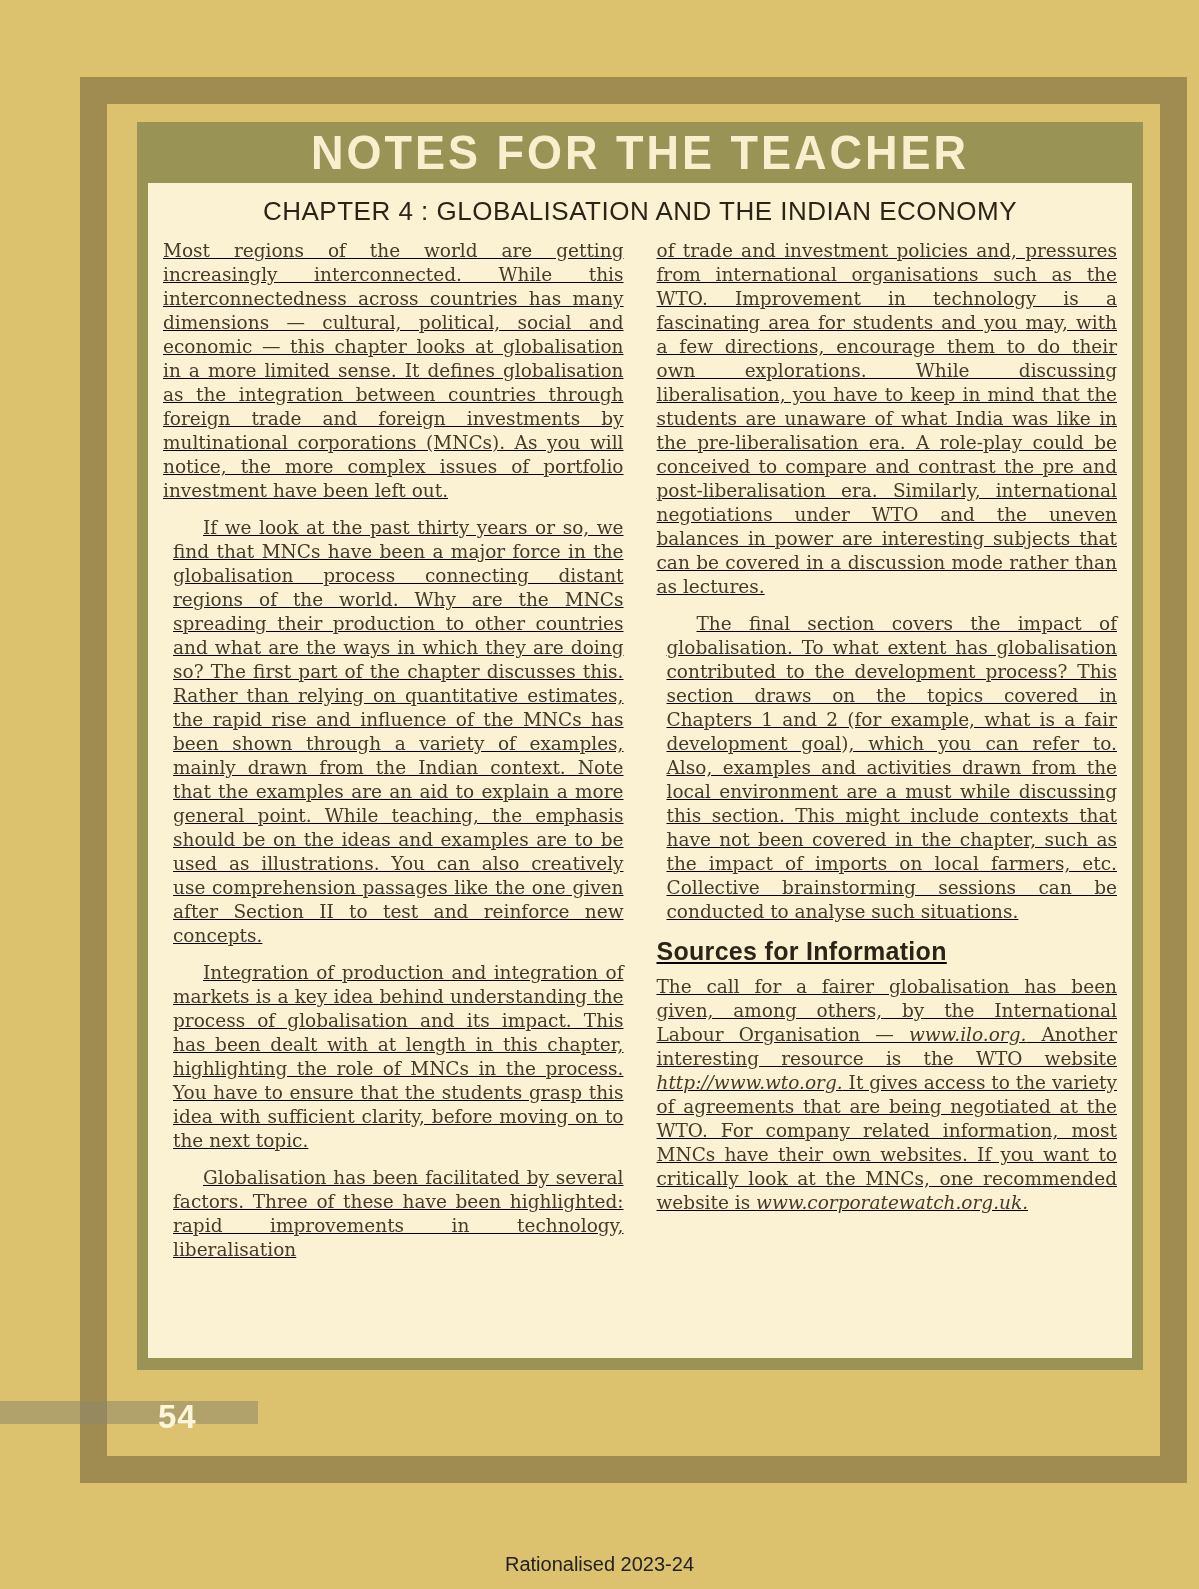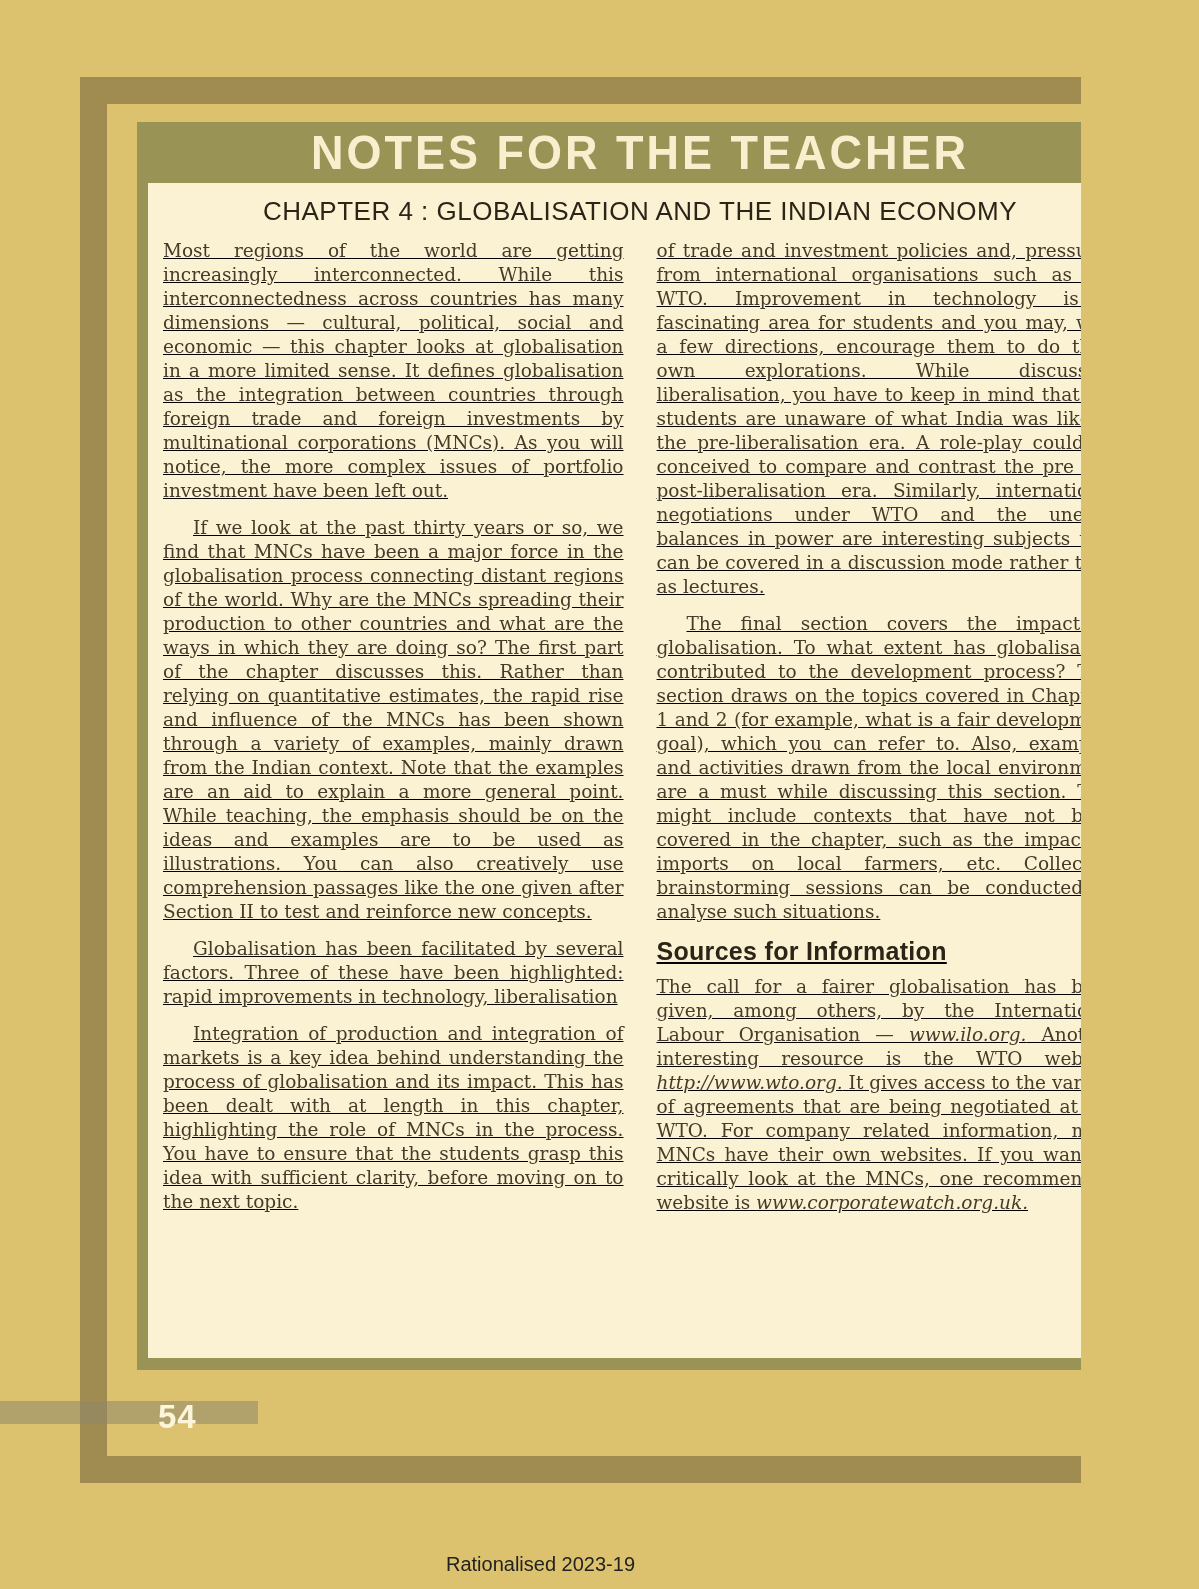--- a/index.html
+++ b/index.html
@@ -1,18 +1,18 @@
 <!DOCTYPE html>
 <html style="--gold: #dcc26e; --frame: #a08b50; --olive: #999456; --cream: #fbf2d4; --body-text: #463a29; --heading-text: #2c2517; --banner-text: #f9efcf; --footer-text: #a39a6c;"><head>
 <meta charset="utf-8">
 <style>
   html,body { margin:0; padding:0; }
   body { background:#dcc26e; }
   .canvas {
-    position:relative; width:1081px; height:1589px; overflow:hidden;
+    position:relative; width:1199px; height:1589px; overflow:hidden;
     background:var(--gold, #dcc26e);
     font-family:"Liberation Sans", sans-serif;
   }
   
   .outer-frame {
     position:absolute; left:80px; top:77px; width:1107px; height:1406px;
     box-sizing:border-box; border:27px solid var(--frame, #a08b50);
     z-index:1;
   }
   
@@ -41,21 +41,21 @@
     white-space:nowrap;
   }
   .cols { display:flex; gap:33px; }
   .col { flex:1; min-width:0;text-decoration:underline; }
   .para {
     margin:0 0 13px 0;
     font-family:"DejaVu Serif", serif;
     font-size:18.5px; line-height:24px; text-align:justify;
     color:var(--body-text, #463a29);
   }
-  .para.indent { text-indent:30px; }
+  .para.indent { text-indent:30px;margin-left:10px; }
   .sources-heading {
     margin:6px 0 9px 0;
     font-size:25px; font-weight:bold; letter-spacing:0.3px;
     color:var(--heading-text, #2c2517);
   }
   
   .footer-bar {
     position:absolute; left:0; top:1401px; width:258px; height:23px;
     background:rgba(142,136,108,0.55); z-index:3;
   }
@@ -85,30 +85,30 @@
   <div class="panel">
     <div class="banner">
       <span class="banner-title">NOTES FOR THE TEACHER</span>
     </div>
     <div class="sheet">
       <h2 class="chapter-heading">CHAPTER 4 : GLOBALISATION AND THE INDIAN ECONOMY</h2>
       <div class="cols">
         <div class="col">
           <p class="para"><span>Most regions of the world are getting increasingly interconnected. While this interconnectedness across countries has many dimensions — cultural, political, social and economic — this chapter looks at globalisation in a more limited sense. It defines globalisation as the integration between countries through foreign trade and foreign investments by multinational corporations (MNCs). As you will notice, the more complex issues of portfolio investment have been left out.</span></p>
           <p class="para indent"><span>If we look at the past thirty years or so, we find that MNCs have been a major force in the globalisation process connecting distant regions of the world. Why are the MNCs spreading their production to other countries and what are the ways in which they are doing so? The first part of the chapter discusses this. Rather than relying on quantitative estimates, the rapid rise and influence of the MNCs has been shown through a variety of examples, mainly drawn from the Indian context. Note that the examples are an aid to explain a more general point. While teaching, the emphasis should be on the ideas and examples are to be used as illustrations. You can also creatively use comprehension passages like the one given after Section II to test and reinforce new concepts.</span></p>
+          <p class="para indent"><span>Integration of production and integration of markets is a key idea behind understanding the process of globalisation and its impact. This has been dealt with at length in this chapter, highlighting the role of MNCs in the process.  You have to ensure that the students grasp this idea with sufficient clarity, before moving on to the next topic.</span></p>
           <p class="para indent"><span>Globalisation has been facilitated by several factors. Three of these have been highlighted: rapid improvements in technology, liberalisation</span></p>
-          <p class="para indent"><span>Integration of production and integration of markets is a key idea behind understanding the process of globalisation and its impact. This has been dealt with at length in this chapter, highlighting the role of MNCs in the process.  You have to ensure that the students grasp this idea with sufficient clarity, before moving on to the next topic.</span></p>
         </div>
         <div class="col">
           <p class="para"><span>of trade and investment policies and, pressures from international organisations such as the WTO. Improvement in technology is a fascinating area for students and you may, with a few directions, encourage them to do their own explorations. While discussing liberalisation, you have to keep in mind that the students are unaware of what India was like in the pre-liberalisation era. A role-play could be conceived to compare and contrast the pre and post-liberalisation era. Similarly, international negotiations under WTO and the uneven balances in power are interesting subjects that can be covered in a discussion mode rather than as lectures.</span></p>
           <p class="para indent"><span>The final section covers the impact of globalisation. To what extent has globalisation contributed to the development process? This section draws on the topics covered in Chapters 1 and 2 (for example, what is a fair development goal), which you can refer to. Also, examples and activities drawn from the local environment are a must while discussing this section. This might include contexts that have not been covered in the chapter, such as the impact of imports on local farmers, etc. Collective brainstorming sessions can be conducted to analyse such situations.</span></p>
           <h3 class="sources-heading">Sources for Information</h3>
           <p class="para"><span>The call for a fairer globalisation has been given, among others, by the International Labour Organisation — </span><span style="font-style: italic;">www.ilo.org.</span><span> Another interesting resource is the WTO website </span><span style="font-style: italic;">http://www.wto.org.</span><span> It gives access to the variety of agreements that are being negotiated at the WTO.  For company related information, most MNCs have their own websites.   If you want to critically look at the MNCs, one recommended website is </span><span style="font-style: italic;">www.corporatewatch.org.uk.</span></p>
         </div>
       </div>
     </div>
   </div>
 
   <div class="footer-bar"></div>
   <span class="page-number">54</span>
-  <span class="watermark">Rationalised 2023-19</span>
+  <span class="watermark">Rationalised 2023-24</span>
 
 </div>
 
 </body></html>

